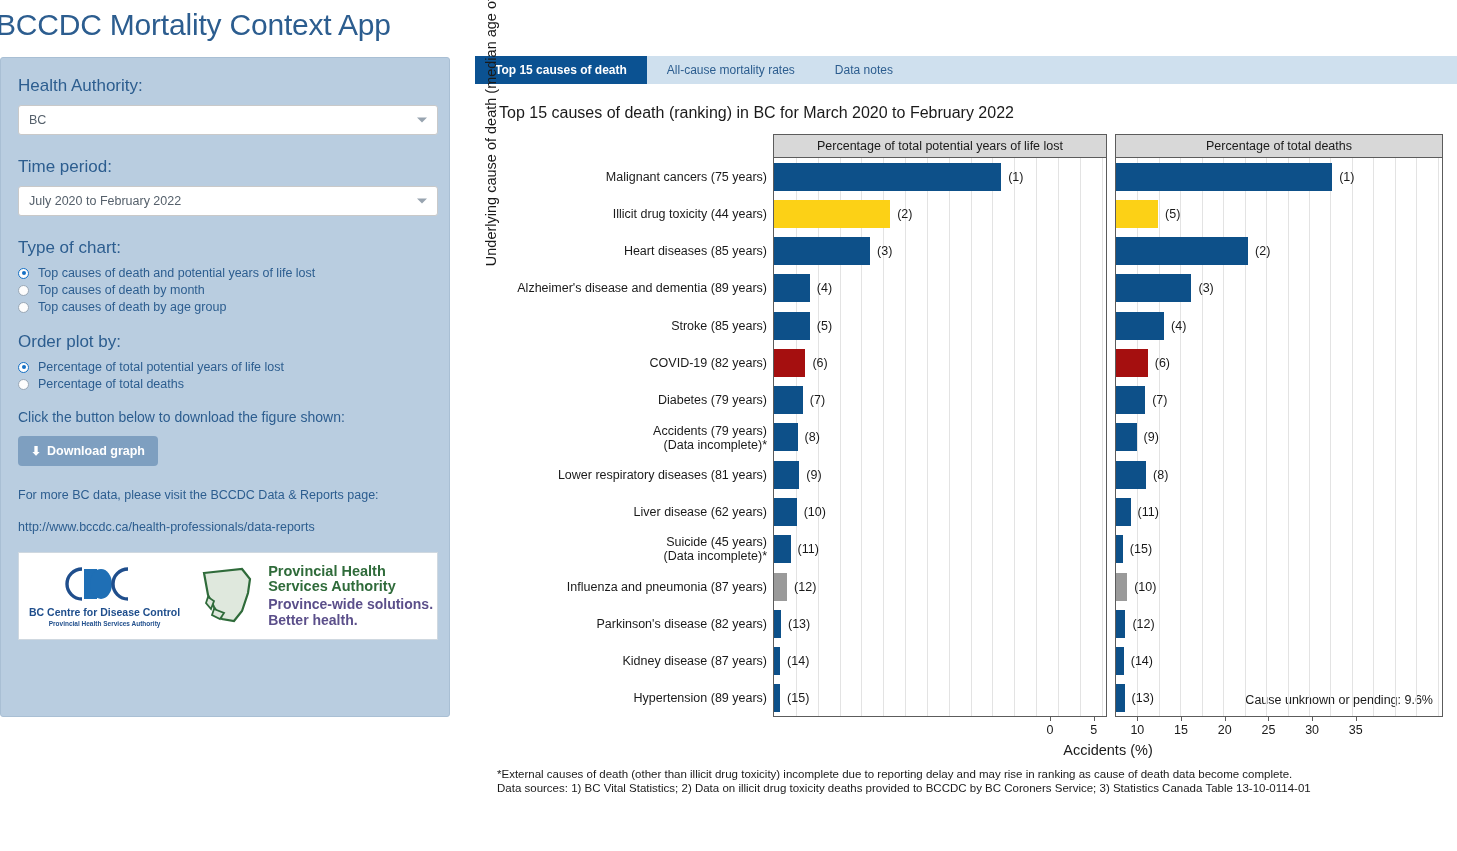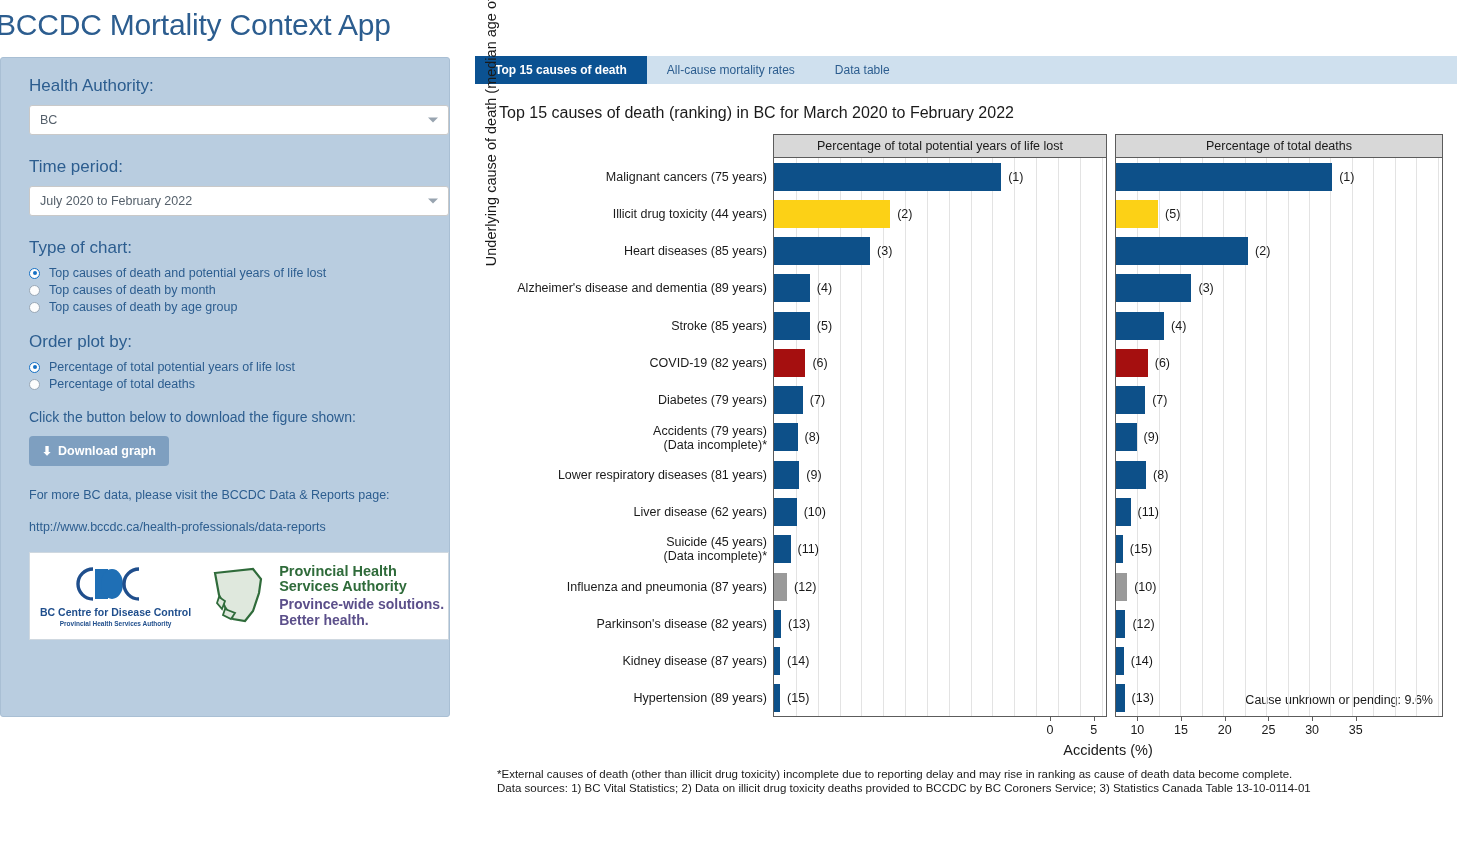--- a/index.html
+++ b/index.html
@@ -23,21 +23,21 @@
   }
 
   
   #sidebar {
     position: absolute;
     left: 0px; top: 57px;
     width: 450px; height: 660px;
     background: #b9cde0;
     border: 1px solid #a9bfd4;
     border-radius: 3px;
-    padding: 18px 15px 10px 28px;
+    padding: 18px 15px 10px 17px;
   }
   .side-label {
     font-size: 17px;
     color: #2c5d8f;
     margin: 0 0 9px 0;
   }
   .side-label.tight { margin-bottom: 8px; }
   .select-box {
     width: 420px; height: 30px;
     background: #ffffff;
@@ -382,21 +382,21 @@
         <div class="phsa-l2">Province-wide solutions.</div>
         <div class="phsa-l2">Better health.</div>
       </div>
     </div>
   </div>
 </div>
 
 <div id="tabbar">
   <div class="tab active">Top 15 causes of death</div>
   <div class="tab">All-cause mortality rates</div>
-  <div class="tab">Data table</div>
+  <div class="tab">Data notes</div>
 </div>
 
 <div id="chart-title">Top 15 causes of death (ranking) in BC for March 2020 to February 2022</div>
 
 <div id="plot-wrap">
   <div id="y-axis-label">Underlying cause of death (median age of death)</div>
   <div id="cat-col">
       <div class="cat-label" style="top: 35.6333px;">
         <div>Malignant cancers (75 years)</div>
       </div>

